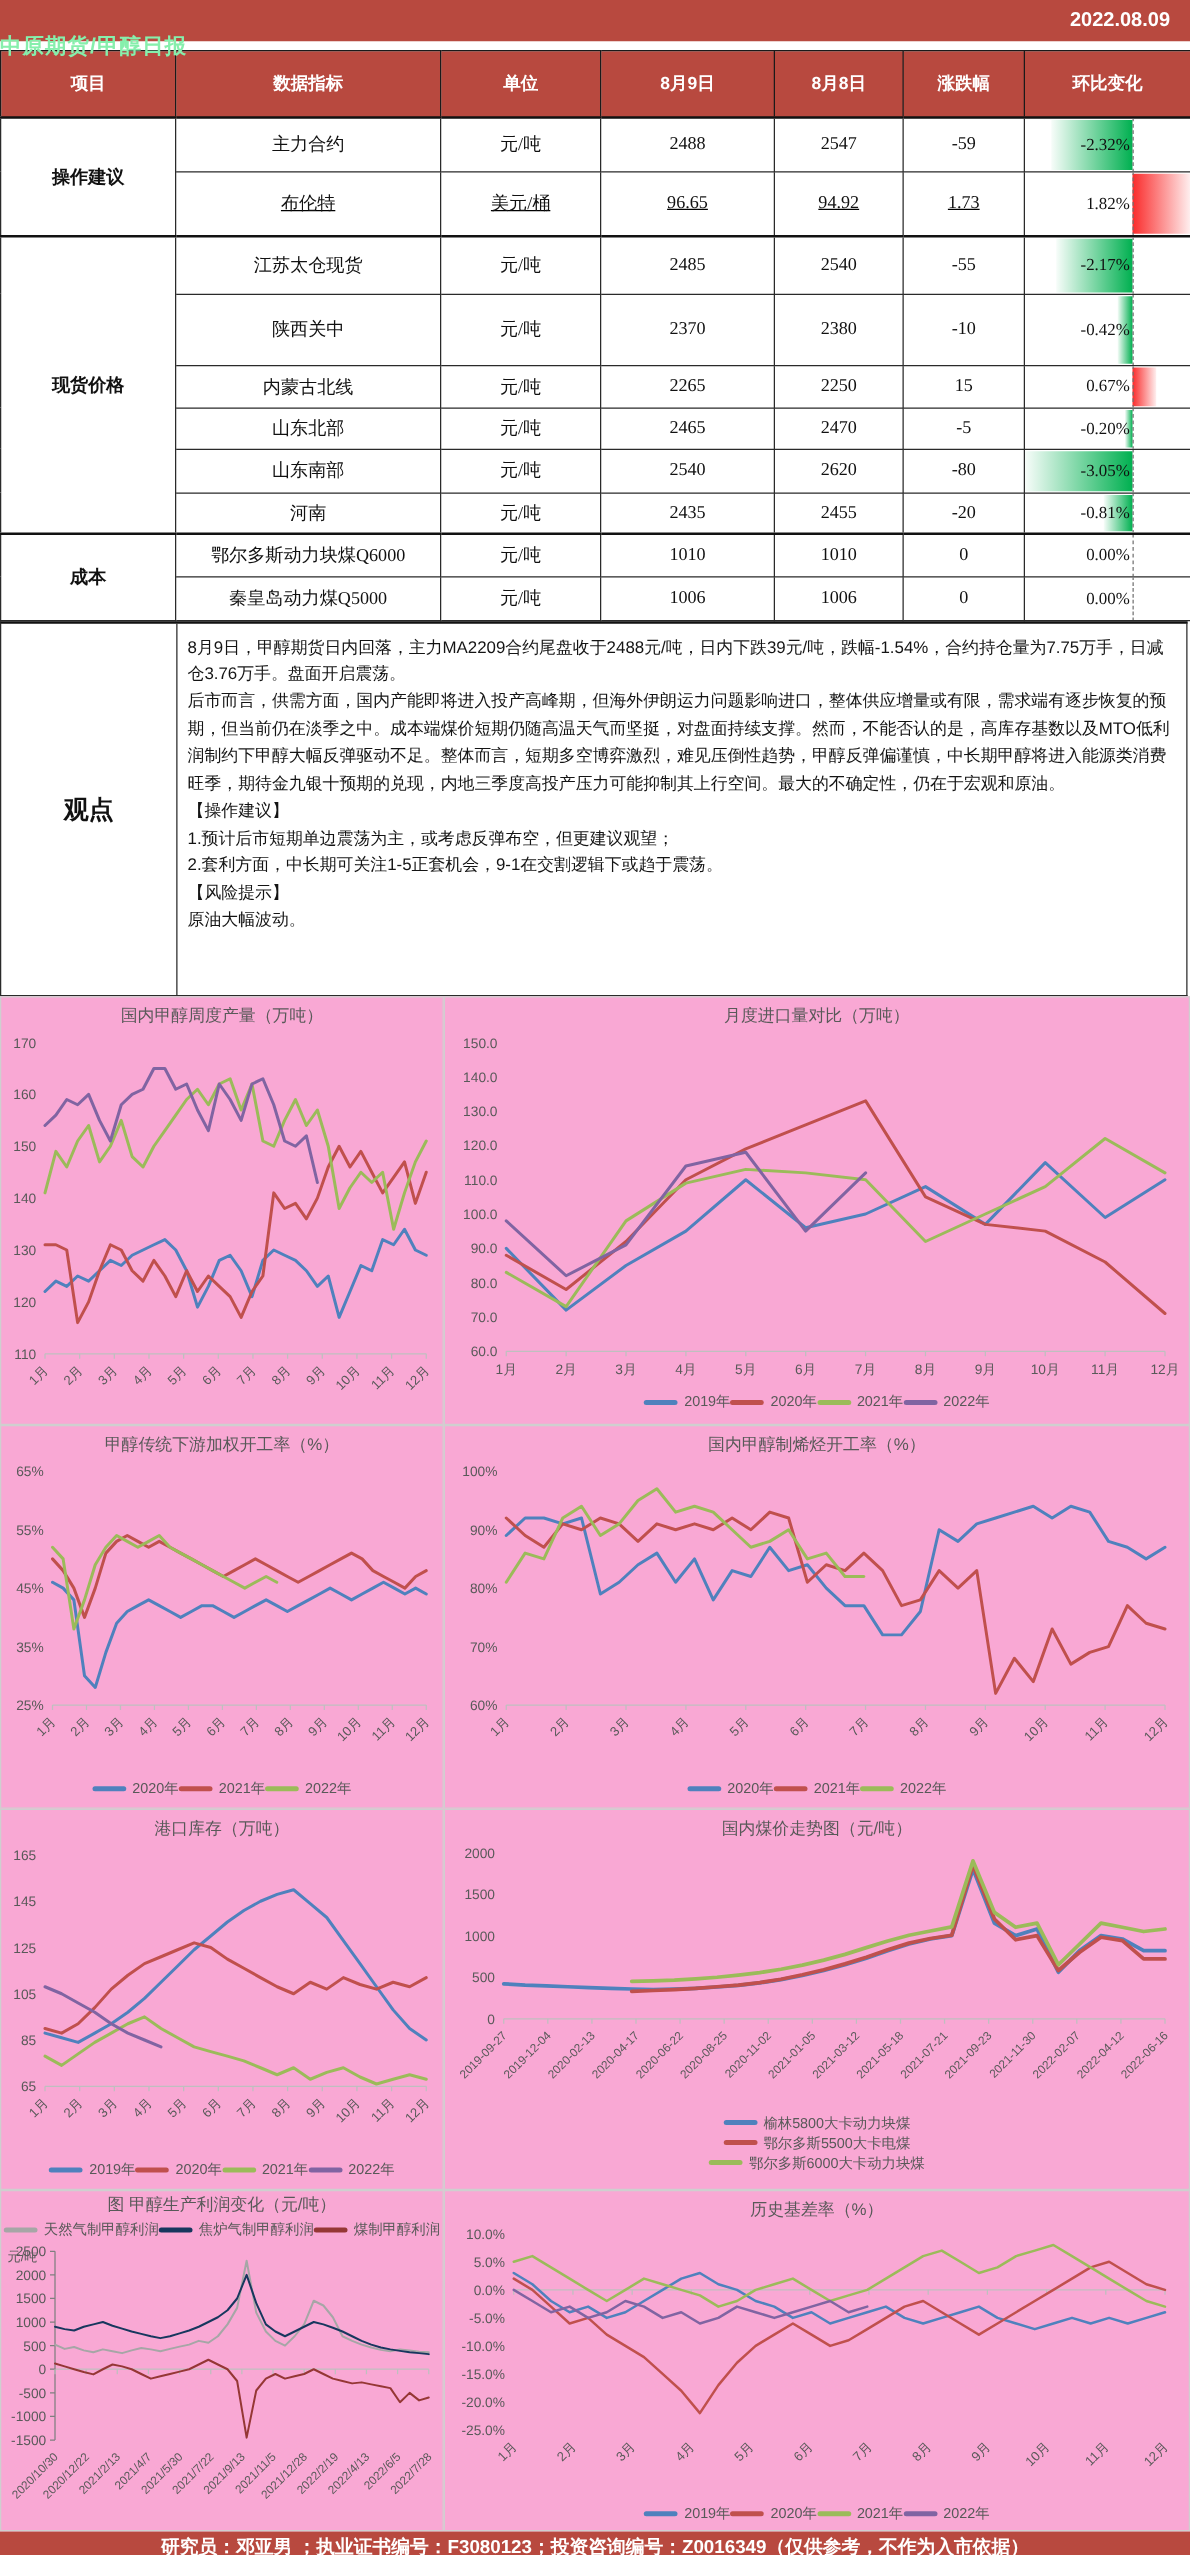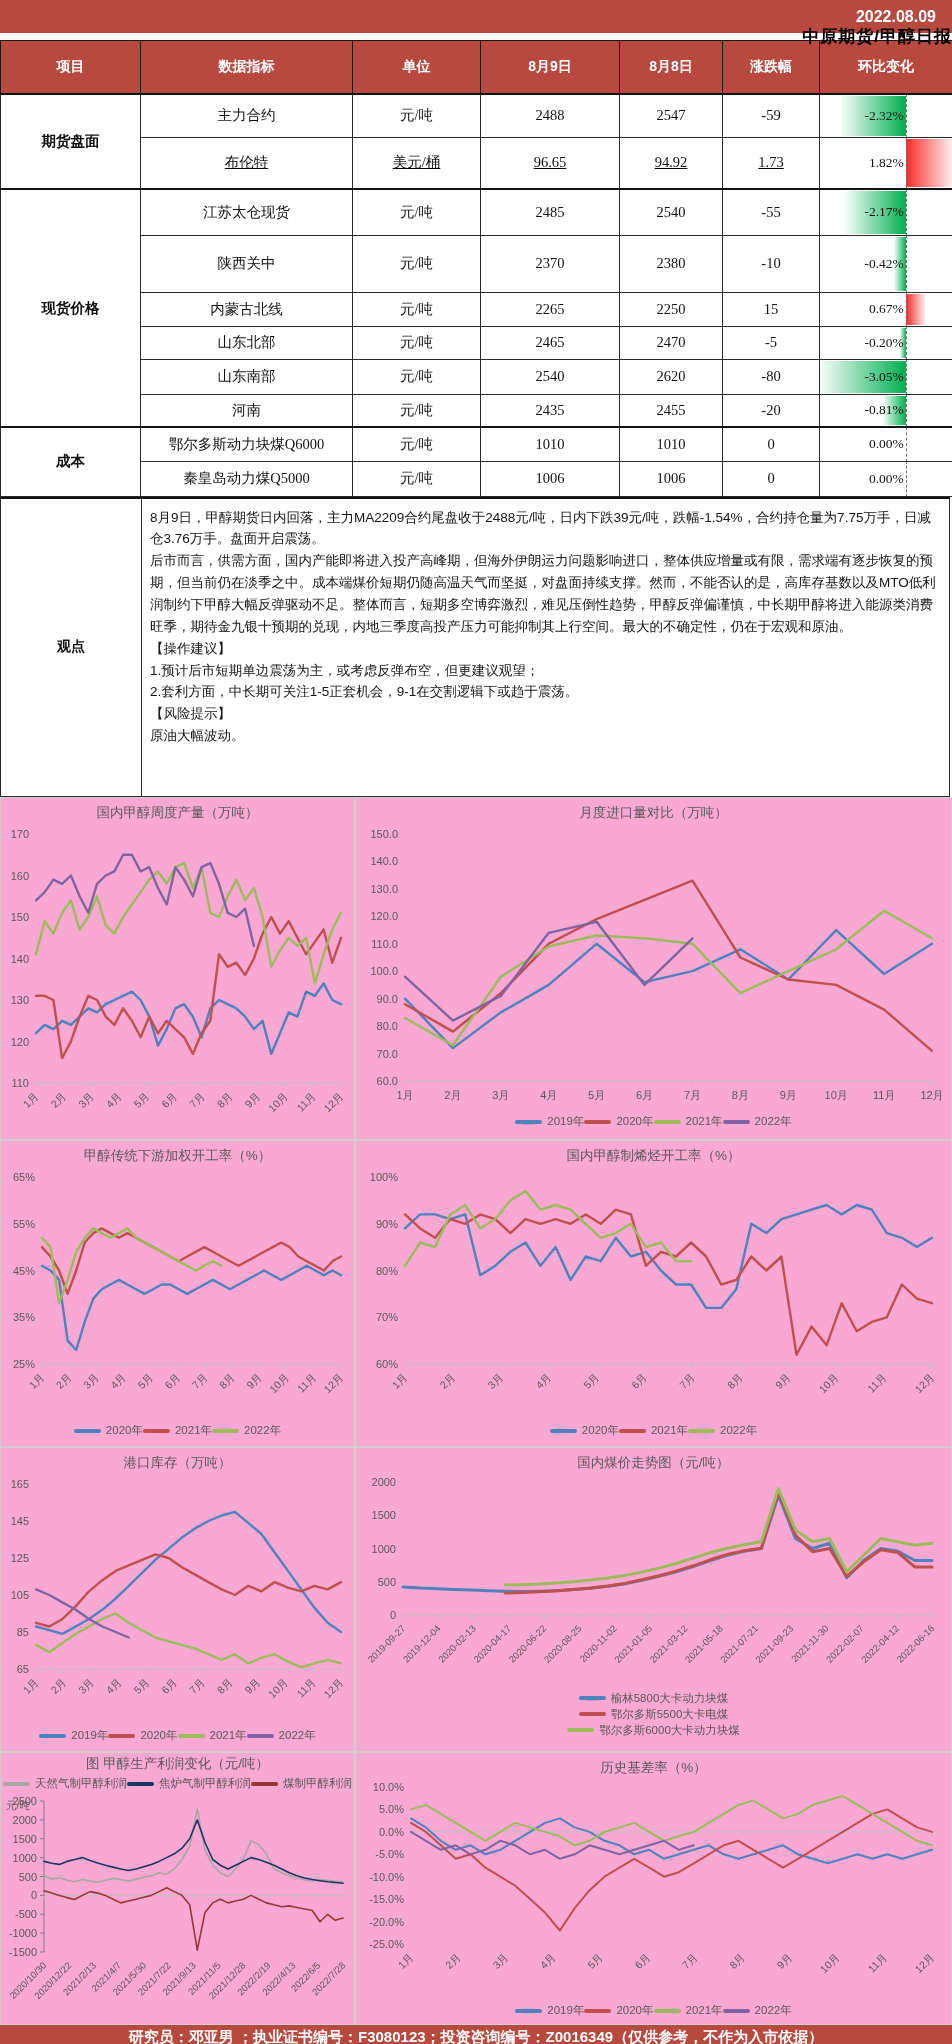--- a/index.html
+++ b/index.html
@@ -1,39 +1,39 @@
 <!DOCTYPE html>
 <html style="--accent: #b8493f;"><head>
 <meta charset="utf-8">
 <style>
   html,body{margin:0;padding:0;background:#fff;}
   body{font-family:"Liberation Sans","DejaVu Sans",sans-serif;}
   .page{width:952px;height:2044px;position:relative;background:#fff;overflow:hidden;}
 
   
   .title-bar{height:33px;background:var(--accent,#b8493f);position:relative;display:flex;align-items:center;margin-bottom:7px;}
-  .title-bar .t{position:absolute;left:0;right:0;text-align:right;color:#000000;font-weight:bold;font-size:17px;letter-spacing:1px;margin-top:40px;}
+  .title-bar .t{position:absolute;left:0;right:0;text-align:left;color:#86efac;font-weight:bold;font-size:17px;letter-spacing:1px;margin-top:40px;}
   .title-bar .d{position:absolute;right:16px;color:#fff;font-weight:bold;font-size:16px;}
 
   
   table.data-table{width:952px;border-collapse:collapse;table-layout:fixed;}
   table.data-table th{background:var(--accent,#b8493f);color:#fff;font-weight:bold;font-size:14px;height:50px;border:1px solid #1a1a1a;}
   table.data-table td{border:1px solid #2a2a2a;text-align:center;font-family:"Liberation Serif","DejaVu Serif",serif;font-size:14.5px;color:#111;padding:0;}
   td.glabel{font-family:"Liberation Sans","DejaVu Sans",sans-serif;font-weight:bold;font-size:14.5px;}
   tr.gsep td{border-top:2px solid #111;}
   .pct-cell{position:relative;overflow:hidden;}
   .pct-divider{position:absolute;left:65%;top:-1px;bottom:-1px;width:0;border-left:1px dashed #707070;}
   .bar{position:absolute;top:1px;bottom:1px;}
   .bar.green{right:35%;background:linear-gradient(to right,rgba(0,176,80,0.03),#00b050);}
   .bar.red{left:65%;background:linear-gradient(to right,#fa2b2b,rgba(250,43,43,0.08));}
   .pct-text{position:absolute;right:calc(35% + 2px);top:50%;transform:translateY(-50%);font-family:"Liberation Serif","DejaVu Serif",serif;font-size:13.5px;color:#111;}
 
   
   .viewpoint-row{display:flex;width:950px;height:300px;border:1px solid #2a2a2a;border-top:2px solid #111;box-sizing:border-box;}
-  .vp-label{width:140px;border-right:1px solid #2a2a2a;display:flex;align-items:center;justify-content:center;font-weight:bold;font-size:14px;color:#111;flex:none;}
+  .vp-label{width:140px;border-right:1px solid #2a2a2a;display:flex;align-items:center;justify-content:center;font-weight:bold;font-size:20px;color:#111;flex:none;}
   .vp-content{flex:1;padding:8px 12px 0 8px;font-size:13.5px;line-height:1.62;color:#141414;overflow:hidden;}
   .vp-content p{margin:0;}
 
   
   .charts{display:grid;grid-template-columns:355px 597px;grid-template-rows:343px 307px 305px 273px;}
   .chart-cell{border:1px solid #cfcfcf;box-sizing:border-box;display:flex;flex-direction:column;align-items:center;background:#f9a8d4;overflow:hidden;}
   .chart-title{height:26px;line-height:30px;text-align:center;color:#595959;font-size:13.5px;width:100%;flex:none;}
   .chart-title.small{height:20px;line-height:22px;}
   .legend{display:flex;justify-content:center;align-items:center;color:#595959;font-size:11.5px;height:26px;flex:none;width:100%;}
   .legend.top{height:22px;}
@@ -71,21 +71,21 @@
         <th>数据指标</th>
         <th>单位</th>
         <th>8月9日</th>
         <th>8月8日</th>
         <th>涨跌幅</th>
         <th>环比变化</th>
       </tr>
     </thead>
     <tbody id="table-body">
         <tr class="gsep" style="height: 43px;">
-          <td rowspan="2" class="glabel">期货盘面</td>
+          <td rowspan="2" class="glabel">操作建议</td>
           <td>主力合约</td>
           <td>元/吨</td>
           <td>2488</td>
           <td>2547</td>
           <td>-59</td>
           <td class="pct-cell">
             <div class="bar green" style="width: 64.96px;"></div>
             <div class="pct-divider"></div>
             <span class="pct-text">-2.32%</span>
           </td>

